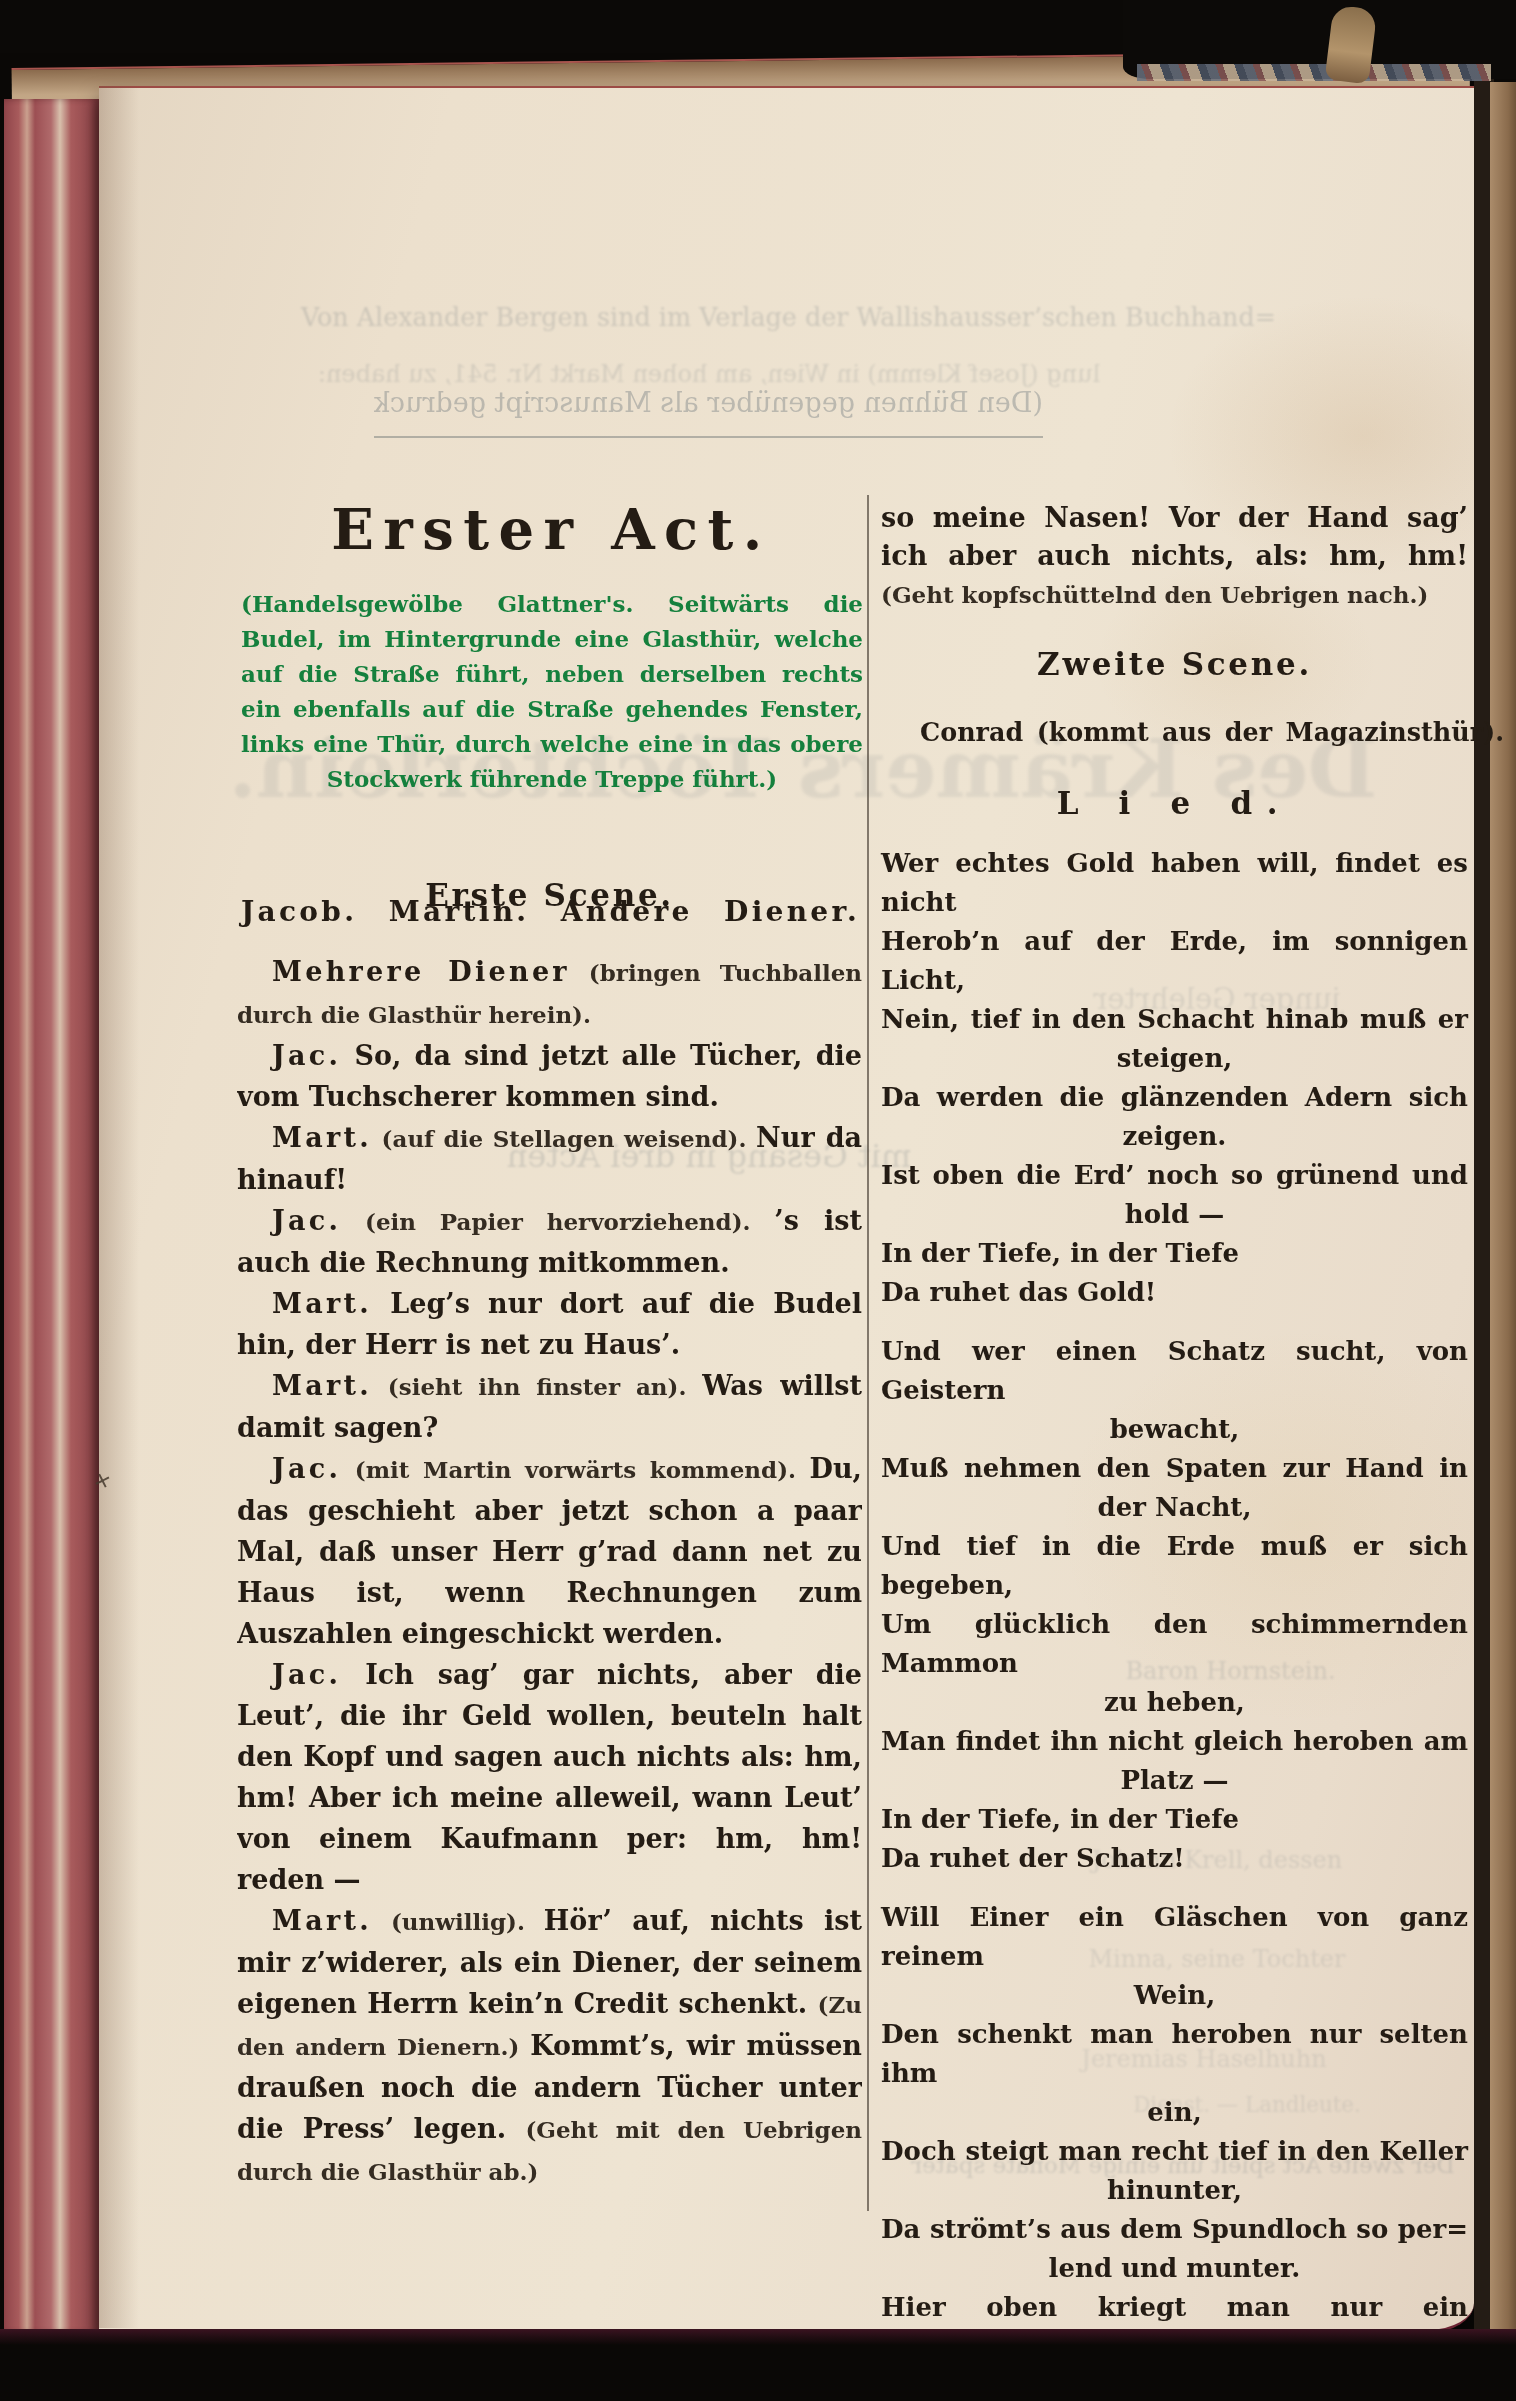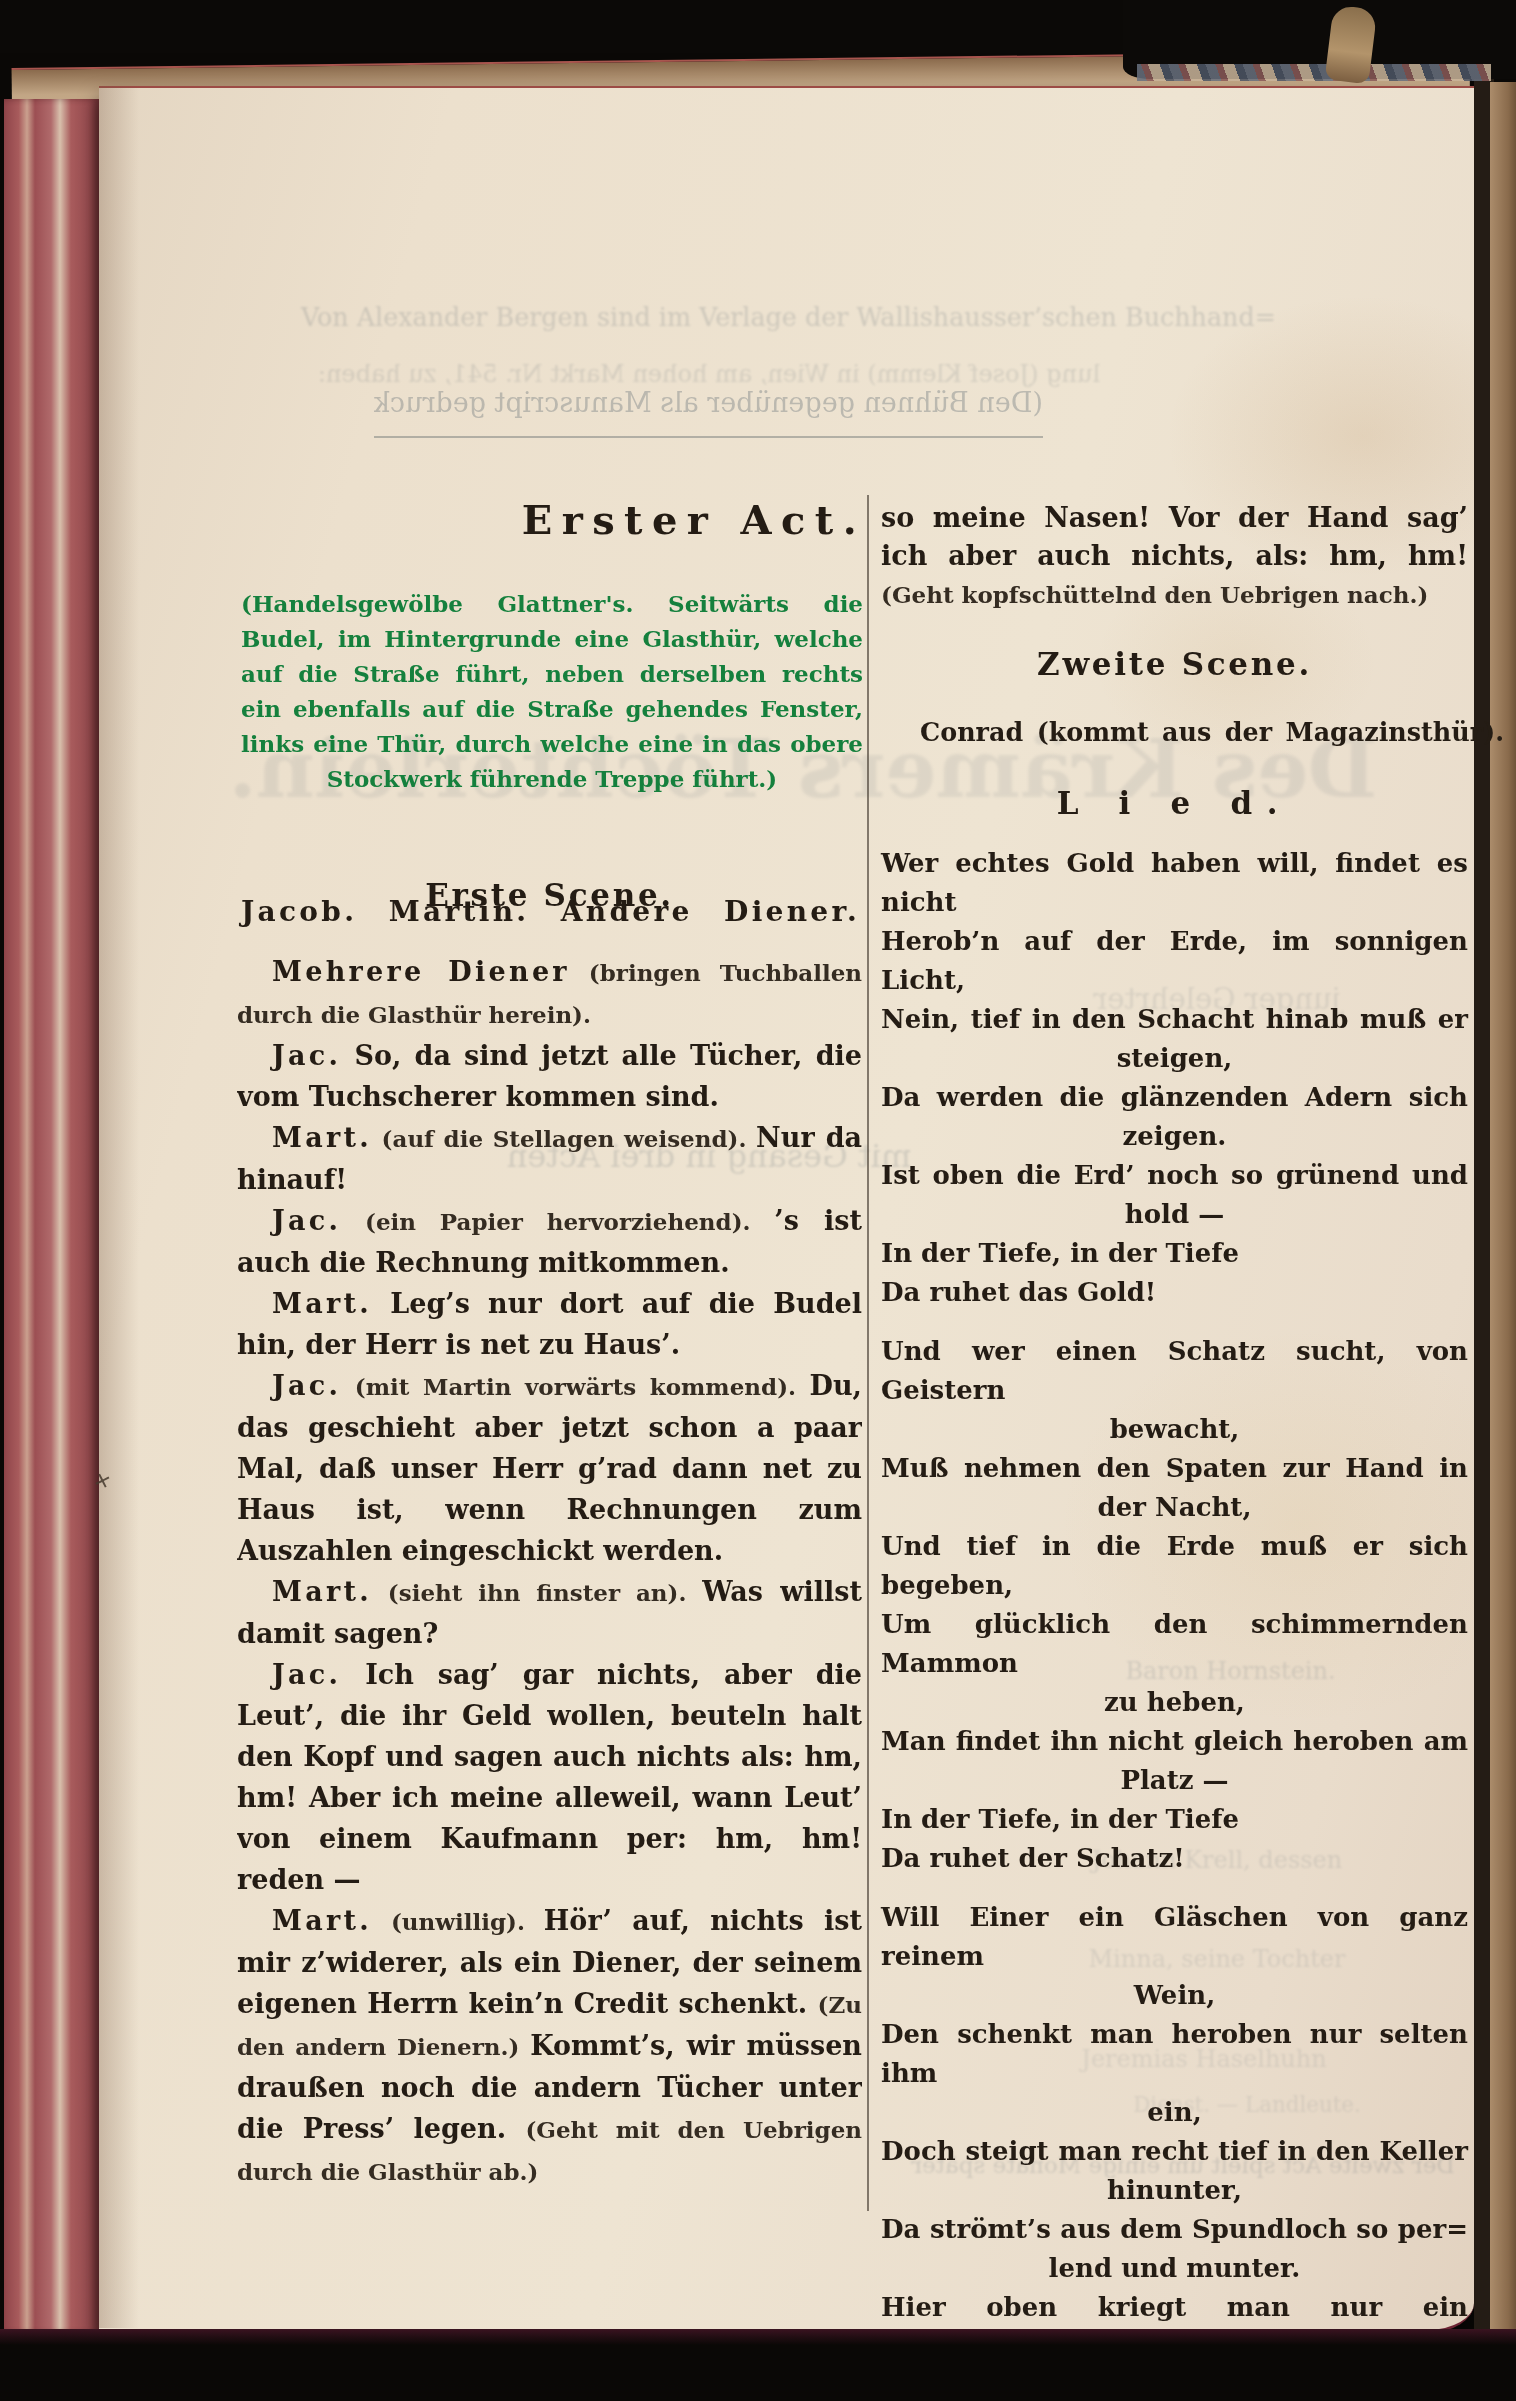--- a/index.html
+++ b/index.html
@@ -45,22 +45,22 @@
     text-align:center;pointer-events:none;}
   .ghost.mir{transform:scaleX(-1);}
   .ghost.big{font-weight:bold;color:#6a737a;}
   .ghost-rule{position:absolute;left:374px;top:436px;width:669px;height:2px;
     background:rgba(70,80,85,0.35);filter:blur(0.7px);}
   .ink-mark{position:absolute;left:94px;top:1469px;font-size:20px;color:#463a2e;
     transform:rotate(18deg);opacity:.85;}
 
   
   .print{color:#241c14;}
-  .act-title{position:absolute;left:237px;top:496px;width:629px;text-align:right;
-    font-size:40px;font-weight:bold;letter-spacing:9.4px;}
+  .act-title{position:absolute;left:237px;top:496px;width:629px;text-align:center;
+    font-size:56px;font-weight:bold;letter-spacing:9.4px;}
   .stage-dir{position:absolute;left:241px;top:586px;width:622px;font-size:23px;
     line-height:35px;text-align:justify;text-align-last:center;font-weight:bold;color:#15803d;}
   .scene-head{position:absolute;width:625px;text-align:center;font-size:31px;
     font-weight:bold;letter-spacing:2.7px;}
   .h-scene1{left:237px;top:840px;margin-top:37px;}
   .cast-line{position:absolute;left:241px;top:895px;width:619px;font-size:28px;
     font-weight:bold;letter-spacing:3.3px;word-spacing:17.4px;text-align:justify;text-align-last:justify;}
   .col-left{position:absolute;left:237px;top:951px;width:625px;height:1257px;
     font-size:27px;line-height:41px;font-weight:bold;overflow:hidden;}
   .para{text-align:justify;text-indent:35px;}
@@ -120,22 +120,22 @@
   <div class="print stage-dir">(Handelsgewölbe Glattner's. Seitwärts die Budel, im Hintergrunde eine Glasthür, welche auf die Straße führt, neben derselben rechts ein ebenfalls auf die Straße gehendes Fenster, links eine Thür, durch welche eine in das obere Stockwerk führende Treppe führt.)</div>
 
   <div class="print scene-head h-scene1">Erste Scene.</div>
   <div class="print cast-line">Jacob. Martin. Andere Diener.</div>
   <div class="print col-left" id="left-paras">
       <div class="para"><span class="spk">Mehrere Diener</span><span class="dir"> (bringen Tuchballen durch die Glasthür herein).</span></div>
       <div class="para"><span class="spk">Jac.</span><span class="txt"> So, da sind jetzt alle Tücher, die vom Tuchscherer kommen sind.</span></div>
       <div class="para"><span class="spk">Mart.</span><span class="dir"> (auf die Stellagen weisend). </span><span class="txt">Nur da hinauf!</span></div>
       <div class="para"><span class="spk">Jac.</span><span class="dir"> (ein Papier hervorziehend). </span><span class="txt">’s ist auch die Rechnung mitkommen.</span></div>
       <div class="para"><span class="spk">Mart.</span><span class="txt"> Leg’s nur dort auf die Budel hin, der Herr is net zu Haus’.</span></div>
+      <div class="para"><span class="spk">Mart.</span><span class="dir"> (sieht ihn finster an). </span><span class="txt">Was willst damit sagen?</span></div>
       <div class="para"><span class="spk">Jac.</span><span class="dir"> (mit Martin vorwärts kommend). </span><span class="txt">Du, das geschieht aber jetzt schon a paar Mal, daß unser Herr g’rad dann net zu Haus ist, wenn Rechnungen zum Auszahlen eingeschickt werden.</span></div>
-      <div class="para"><span class="spk">Mart.</span><span class="dir"> (sieht ihn finster an). </span><span class="txt">Was willst damit sagen?</span></div>
       <div class="para"><span class="spk">Jac.</span><span class="txt"> Ich sag’ gar nichts, aber die Leut’, die ihr Geld wollen, beuteln halt den Kopf und sagen auch nichts als: hm, hm! Aber ich meine alleweil, wann Leut’ von einem Kaufmann per: hm, hm! reden —</span></div>
       <div class="para"><span class="spk">Mart.</span><span class="dir"> (unwillig). </span><span class="txt">Hör’ auf, nichts ist mir z’widerer, als ein Diener, der seinem eigenen Herrn kein’n Credit schenkt. </span><span class="dir">(Zu den andern Dienern.) </span><span class="txt">Kommt’s, wir müssen draußen noch die andern Tücher unter die Press’ legen. </span><span class="dir">(Geht mit den Uebrigen durch die Glasthür ab.)</span></div>
     </div>
 
   <div class="divider"></div>
 
   <div class="print col-right-cont para noind" id="right-cont"><span class="txt">so meine Nasen! Vor der Hand sag’ ich aber auch nichts, als: hm, hm! </span><span class="dir">(Geht kopfschüttelnd den Uebrigen nach.)</span></div>
   <div class="print scene-head h-scene2">Zweite Scene.</div>
   <div class="print conrad-line">Conrad (kommt aus der Magazinsthür).</div>
   <div class="print lied-head">L i e d.</div>

